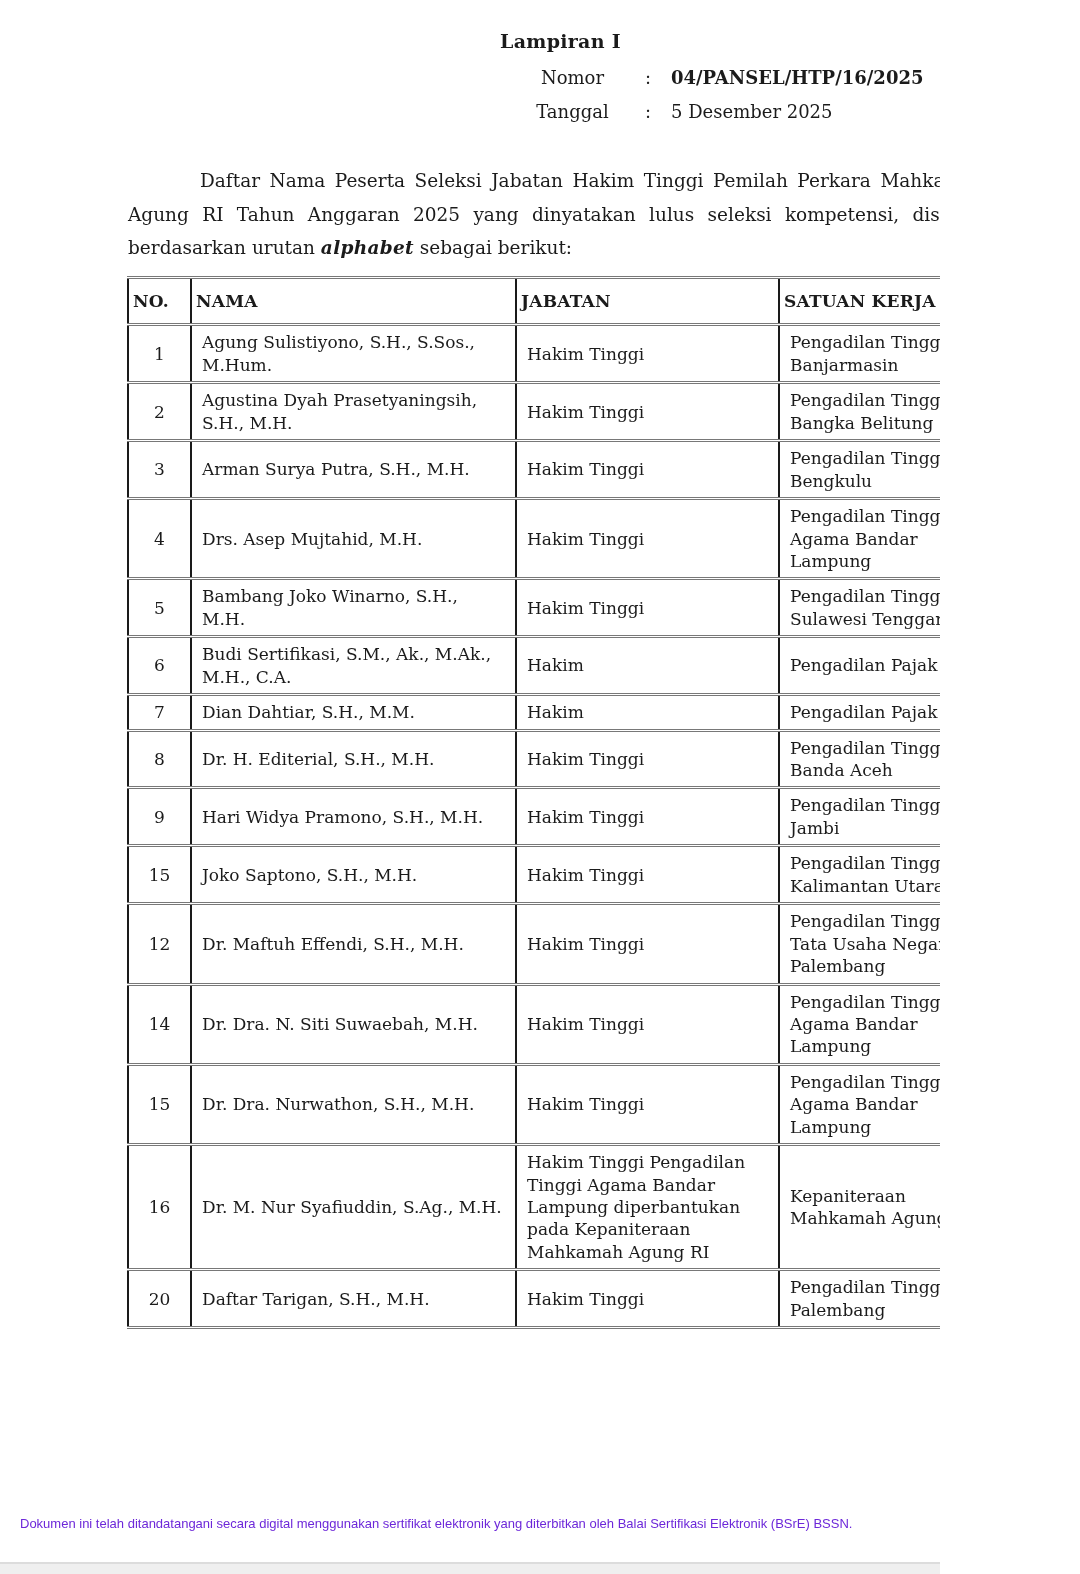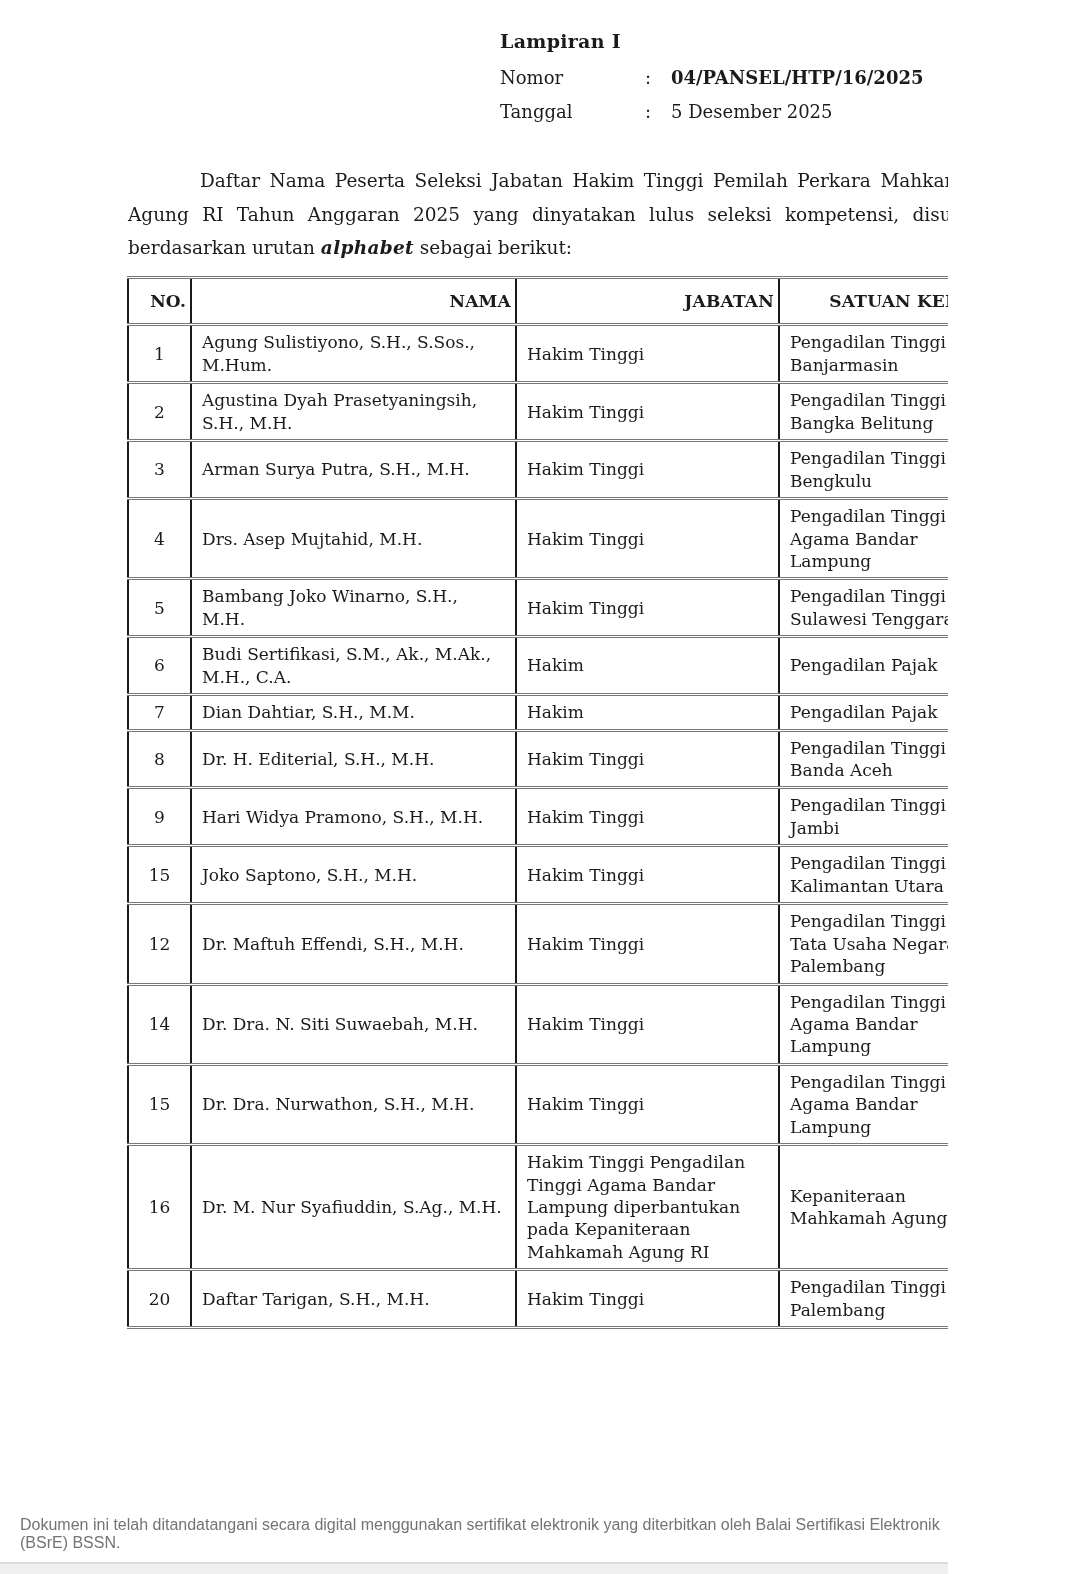--- a/index.html
+++ b/index.html
@@ -1,25 +1,25 @@
 <!DOCTYPE html>
 <html><head>
 <meta charset="utf-8">
 <style>
   html,body { margin:0; padding:0; background:#ffffff; }
   .doc {
     position:relative; width:940px; height:1574px; background:#ffffff;
-    font-family:"DejaVu Serif","Liberation Serif",serif; color:#1b1b1b; overflow:hidden;padding-left:8px;
+    font-family:"DejaVu Serif","Liberation Serif",serif; color:#1b1b1b; overflow:hidden;
   }
   .lampiran {
     position:absolute; left:500px; top:30px;
     font-size:19px; font-weight:bold; letter-spacing:0.3px;
   }
   .meta-row { position:absolute; left:500px; display:flex; font-size:18px; }
-  .meta-row .lbl   { width:145px; }
+  .meta-row .lbl   { width:145px;text-align:center; }
   .meta-row .colon { width:26px; }
   .meta-row .val   { }
   .meta-row .val.bold { font-weight:bold; }
   .intro {
     position:absolute; left:128px; top:164px; width:857px;
     font-size:18.5px; line-height:33.5px; text-align:justify; text-indent:72px;
     margin:0;
   }
   .intro b i { letter-spacing:0.3px; }
   table.roster {
@@ -27,26 +27,26 @@
     border-collapse:collapse; table-layout:fixed;
     font-size:17px;
   }
   .roster th, .roster td {
     border-left:2px solid #1a1a1a; border-right:2px solid #1a1a1a;
     border-top:3px double #787878; border-bottom:3px double #787878;
     padding:5px 10px; vertical-align:middle; line-height:1.32;
     overflow:hidden;
   }
   .roster th {
-    font-weight:bold; text-align:right; padding:11px 4px; letter-spacing:0.2px;
+    font-weight:bold; text-align:left; padding:11px 4px; letter-spacing:0.2px;
   }
   .roster td.no { text-align:center; padding:5px 2px; }
   .footer-note {
     position:absolute; left:20px; top:1516px;
-    font-family:"Liberation Sans",sans-serif; font-size:16px; color:#737373;
+    font-family:"Liberation Sans",sans-serif; font-size:13px; color:#6d28d9;
   }
   .page-num {
     position:absolute; left:986px; top:1520px; z-index:1;
     font-family:"Liberation Sans",sans-serif; font-size:42px; color:#c9c9c9;
     letter-spacing:1px;
   }
   .qr { position:absolute; left:953px; top:1467px; width:78px; height:78px; z-index:2; }
   .bottom-strip {
     position:absolute; left:0; bottom:0; width:100%; height:10px;
     background:#efefef; border-top:2px solid #dcdcdc; z-index:3;

